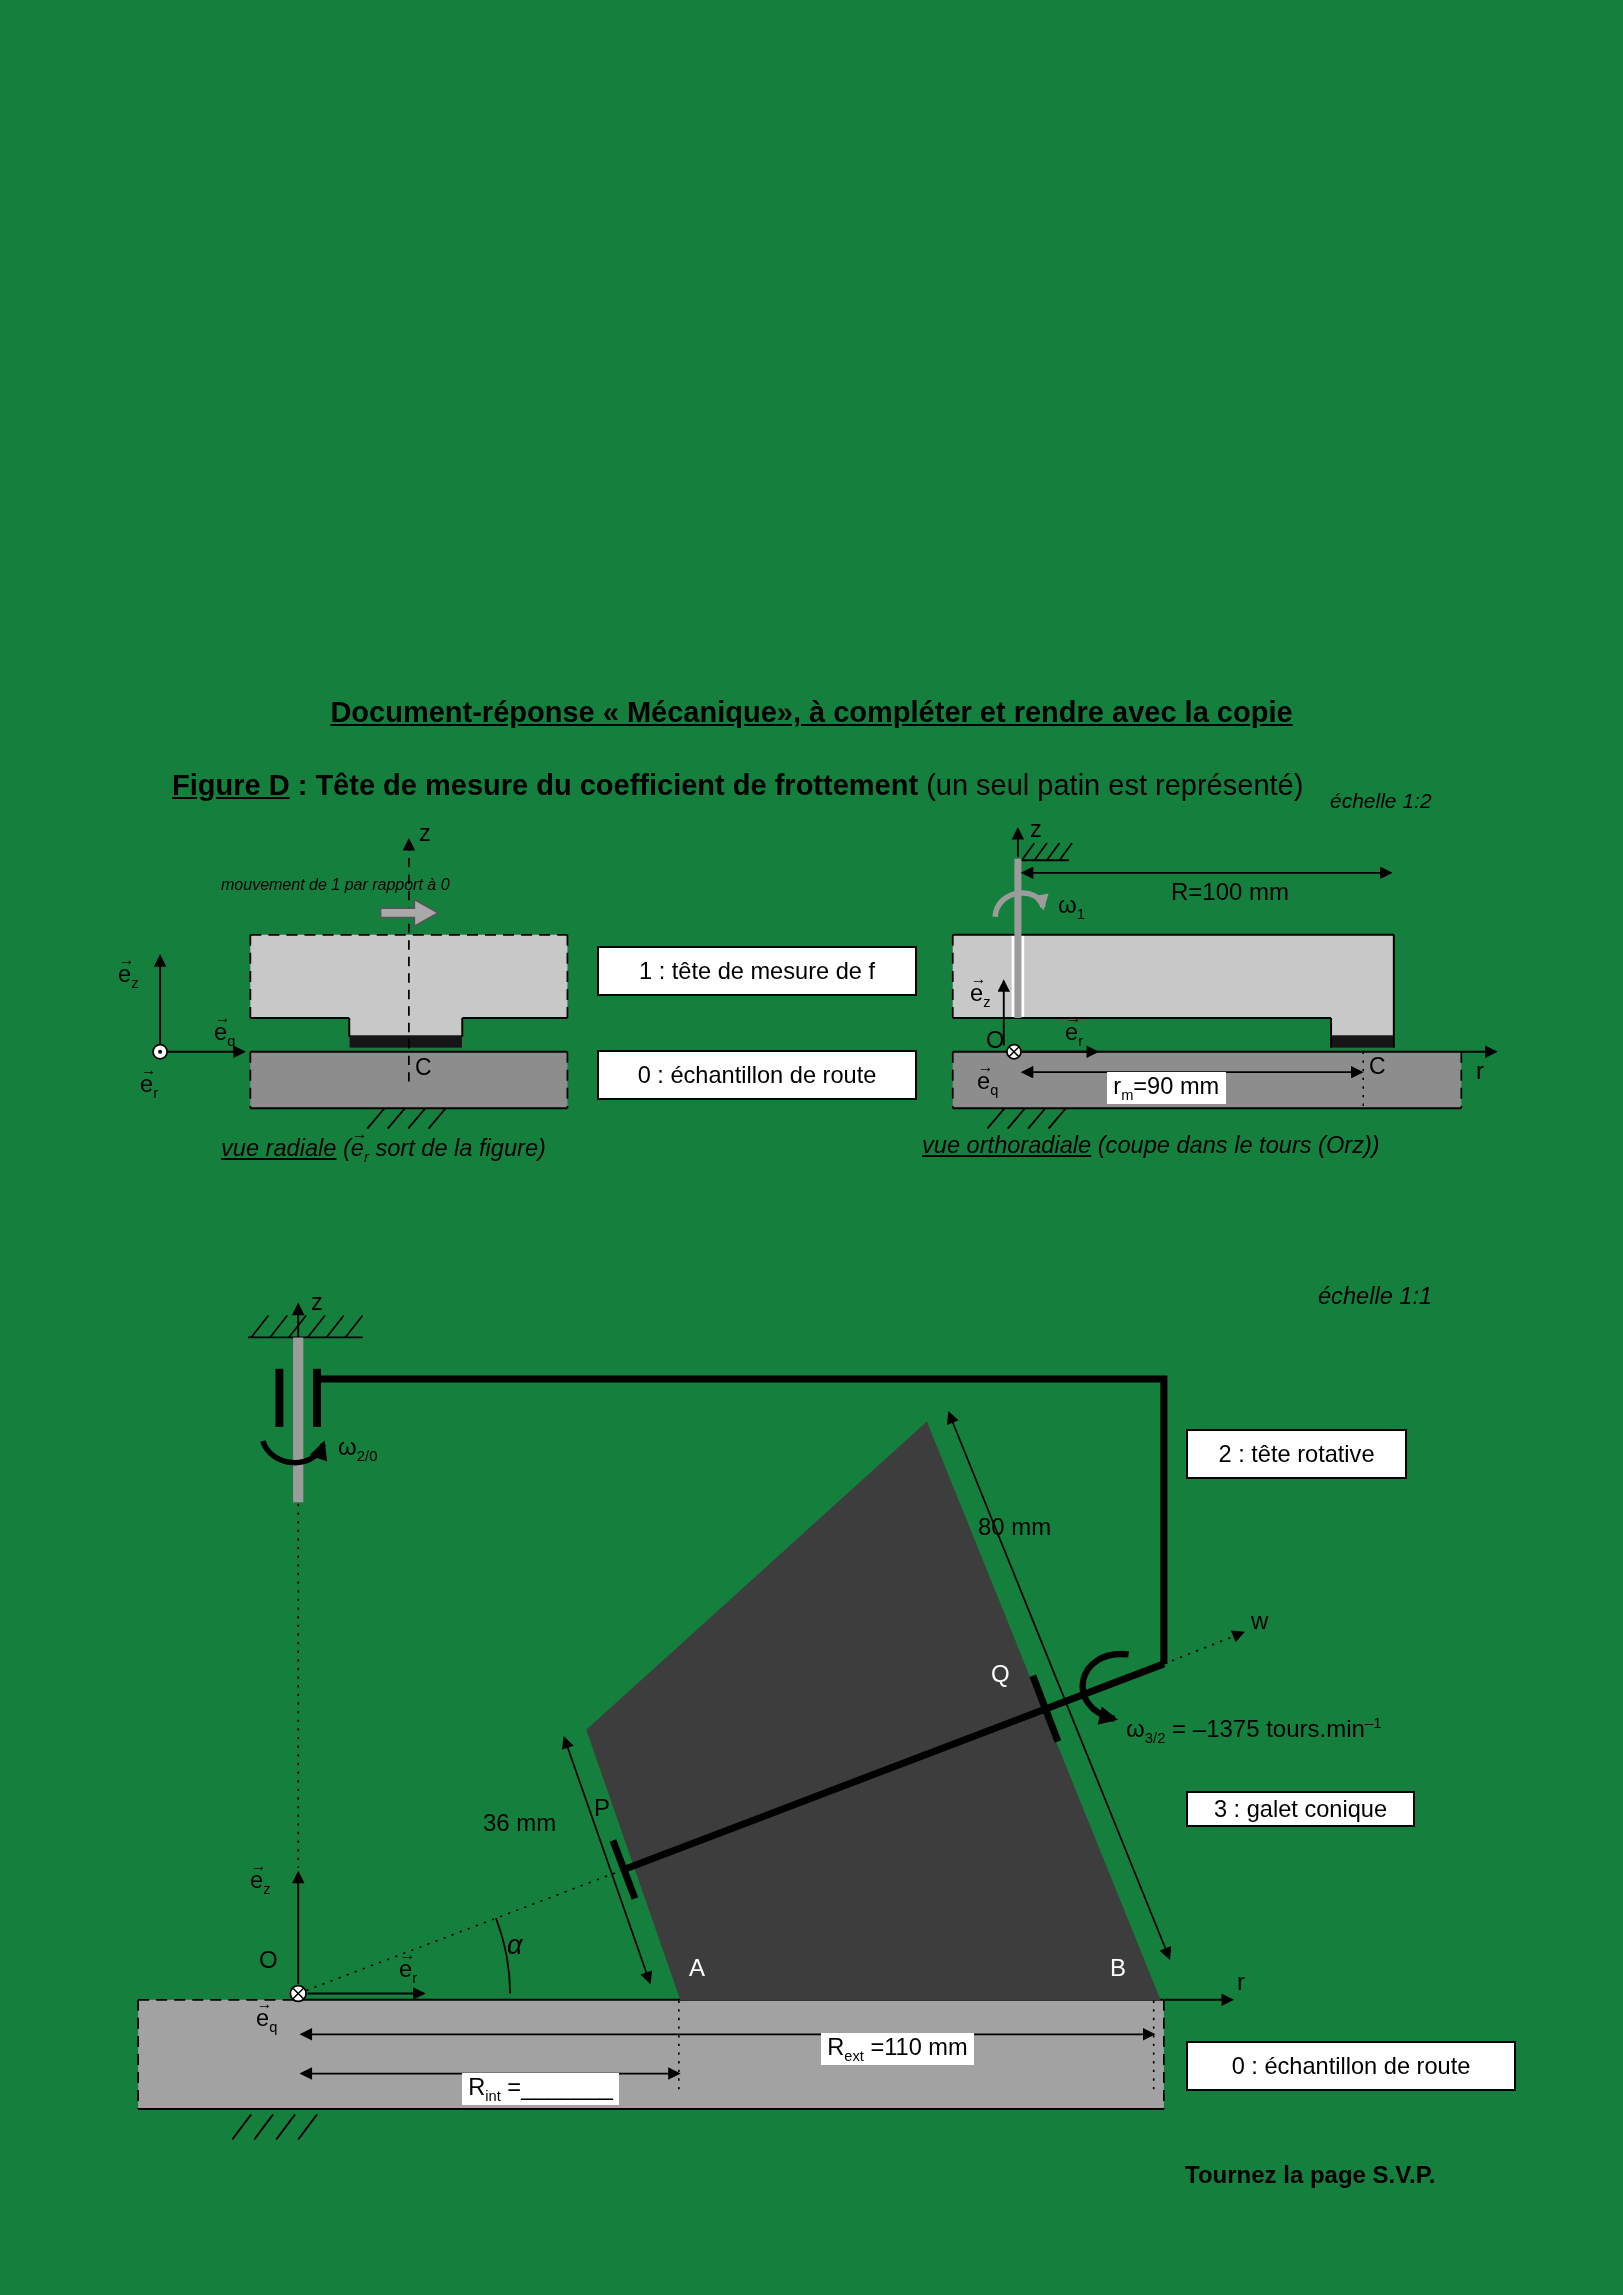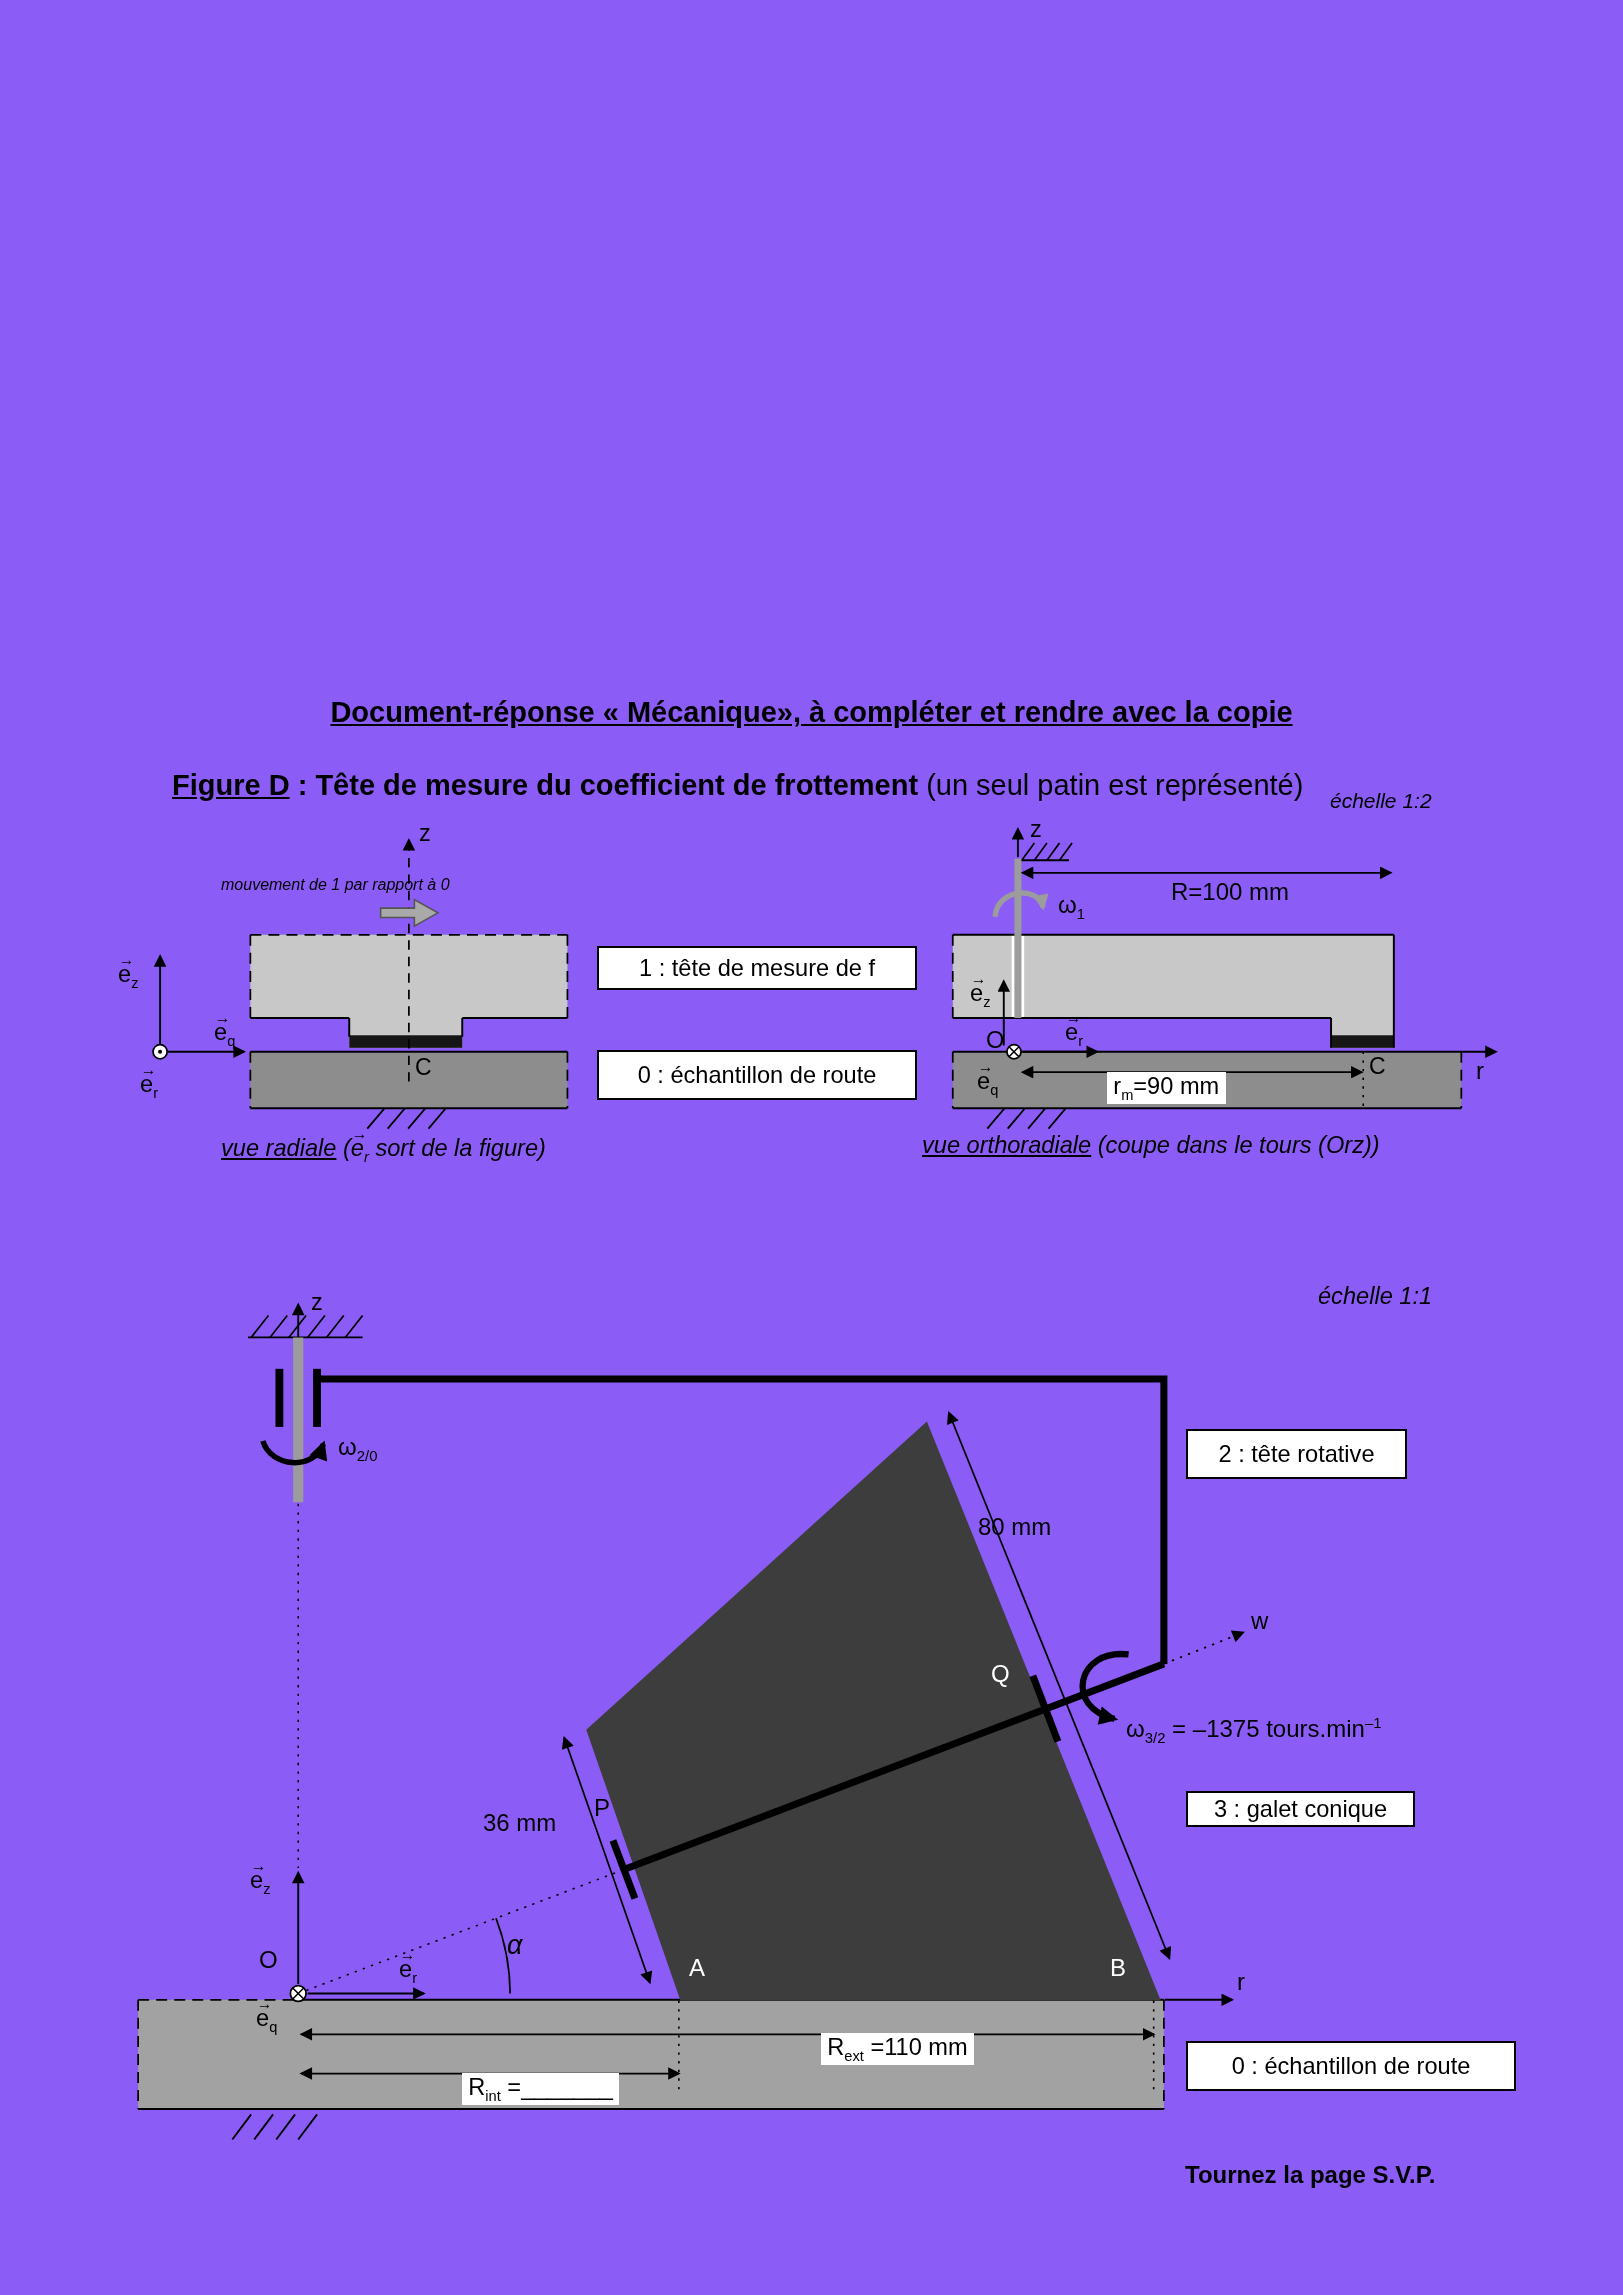--- a/index.html
+++ b/index.html
@@ -1,17 +1,17 @@
 <!DOCTYPE html>
 <html style="font-size:12.6px"><head>
 <meta charset="utf-8">
 <style>
   *{margin:0;padding:0;box-sizing:border-box}
   html,body{background:#fff}
-  .page{position:relative;width:1623px;height:2295px;background:#8b5cf6;color:#000;
+  .page{position:relative;width:1623px;height:2295px;background:#15803d;color:#000;
         font-family:"Liberation Sans",sans-serif;overflow:hidden}
   .art{position:absolute;left:0;top:0;width:1623px;height:2295px}
   .lbl{position:absolute;white-space:nowrap;line-height:1.12;font-size:24px}
   .b{font-weight:bold}
   .it{font-style:italic}
   .u{text-decoration:underline}
   .wtext{color:#fff}
   .wbg{background:#fff;padding:0.8px 6.3px}
   .title{position:absolute;left:0;right:0;text-align:center;font-weight:bold;
          font-size:29px;text-decoration:underline}
@@ -126,21 +126,21 @@
 </div>
 <div class="lbl it" style="left:1330px;top:789px;font-size:21px">échelle 1:2</div>
 
 <div class="lbl it" style="left:221px;top:876px;font-size:16px">mouvement de 1 par rapport à 0</div>
 <div class="lbl" style="left:419px;top:820px;font-size:23.6px">z</div>
 <div class="lbl" style="left:118px;top:961px;font-size:23.6px"><span class="vec"><span class="va">→</span><span>e</span><sub>z</sub></span></div>
 <div class="lbl" style="left:214px;top:1019px;font-size:23.6px"><span class="vec"><span class="va">→</span><span>e</span><sub>q</sub></span></div>
 <div class="lbl" style="left:140px;top:1071px;font-size:23.6px"><span class="vec"><span class="va">→</span><span>e</span><sub>r</sub></span></div>
 <div class="lbl" style="left:415px;top:1055px;font-size:23px">C</div>
 
-<div class="box" style="left:597px;top:946px;width:320px;height:44px">
+<div class="box" style="left:597px;top:946px;width:320px;height:50px">
       <span>1 : tête de mesure de f</span>
     </div>
 <div class="box" style="left:597px;top:1050px;width:320px;height:50px">
       <span>0 : échantillon de route</span>
     </div>
 
 <div class="lbl it" style="left:221px;top:1135px;font-size:23.6px">
   <span class="u">vue radiale</span><span> (</span><span class="vec"><span class="va">→</span><span>e</span><sub>r</sub></span><span> sort de la figure)</span>
 </div>
 <div class="lbl it" style="left:922px;top:1132px;font-size:23.6px">

